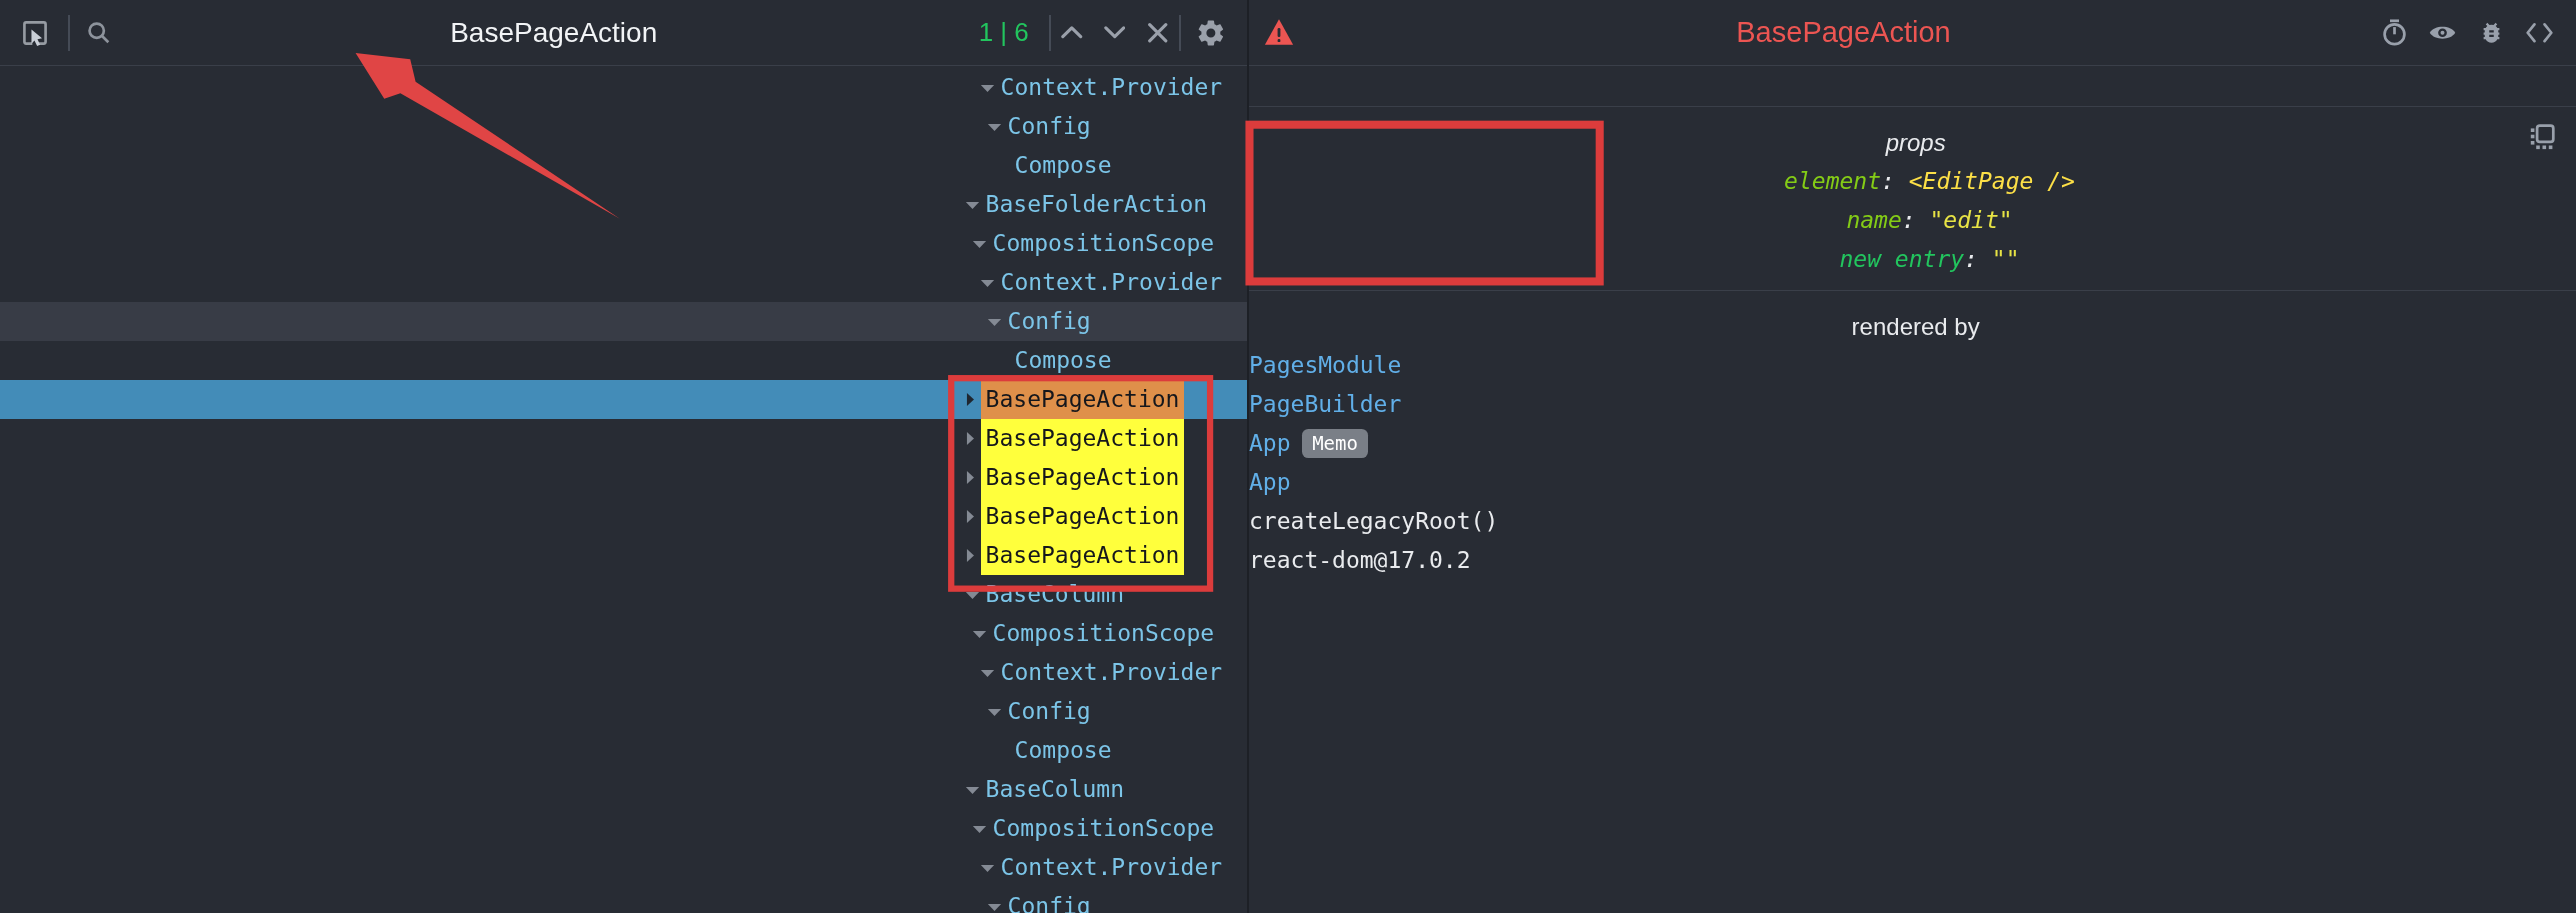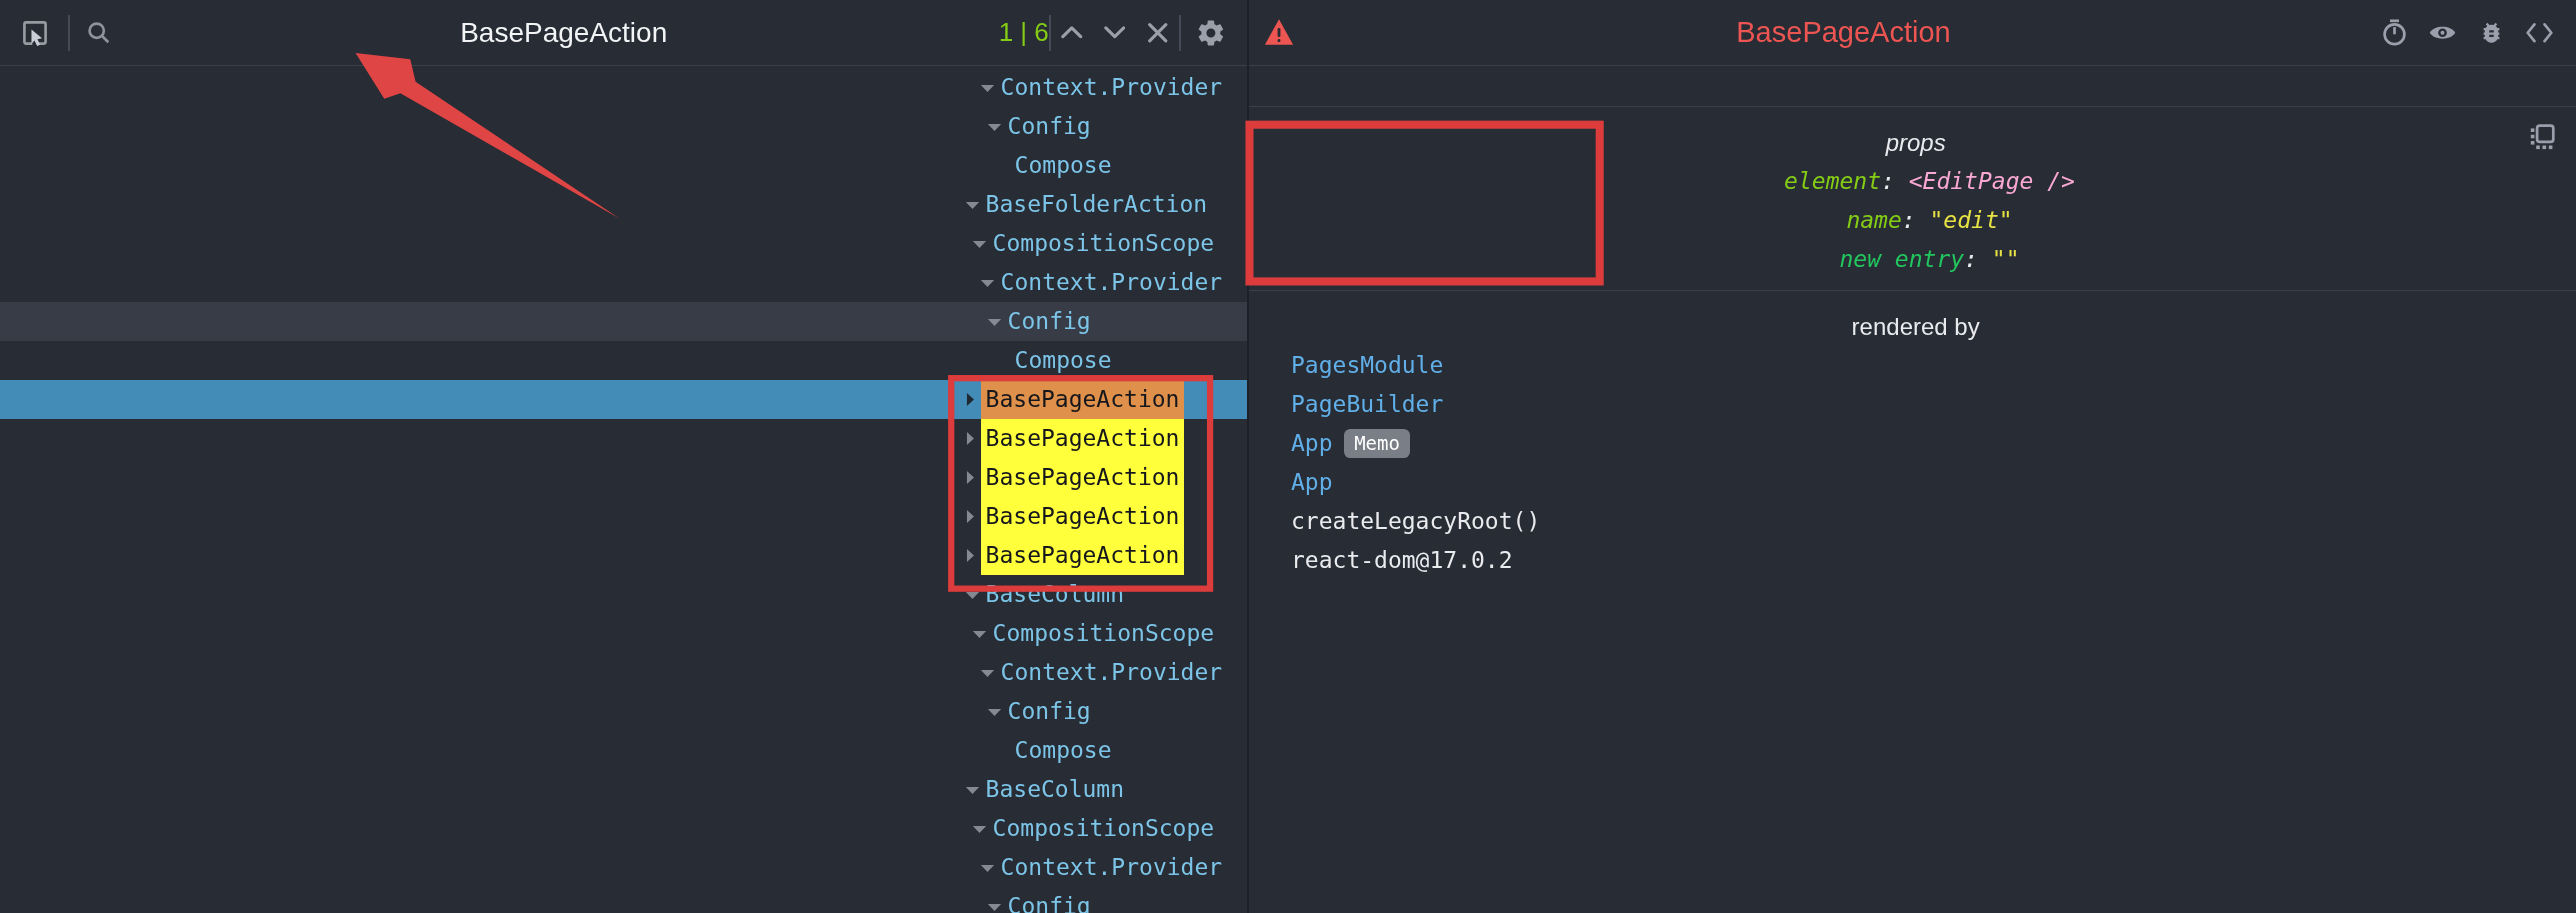--- a/index.html
+++ b/index.html
@@ -10,21 +10,21 @@
   
   #left-panel { position:absolute; left:0; top:0; width:1247px; height:914px; background:#282c34; }
   #toolbar { position:absolute; left:0; top:0; width:1247px; height:66px;
              border-bottom:1.8px solid #3a3f49; display:flex; align-items:center; }
   .tb-icon-btn { display:flex; align-items:center; justify-content:center; flex:0 0 auto; }
   .tb-div { width:1.8px; height:36px; background:#454b56; flex:0 0 auto; }
   #inspect-btn { width:30px; height:30px; margin:0 18px 0 20px; }
   #search-icon { width:25px; height:25px; margin:0 0 0 16px; }
   #search-input { flex:1 1 auto; margin-left:18px; font-size:28px; color:#f2f4f6;
                   white-space:nowrap; overflow:hidden; }
-  #result-count { color:#84cc16; font-size:26px; white-space:nowrap; }
+  #result-count { color:#22c55e; font-size:26px; margin-right:20px; white-space:nowrap; }
   .nav-btn { width:32px; height:32px; margin:0 5.4px; }
   #settings-btn { width:32px; height:32px; margin:0 20px 0 14.3px; }
 
   #tree { position:absolute; left:0; top:68px; width:1247px; height:846px; overflow:hidden;
           font-family:"DejaVu Sans Mono", monospace; font-size:23px; }
   .tree-row { height:39px; line-height:39px; white-space:nowrap; display:flex; align-items:center;
               color:#7cc5e8; overflow:hidden; }
   .tree-row.hovered { background:#383c46; }
   .tree-row.selected { background:#438cb8; }
   .chev { display:inline-flex; width:20.6px; flex:0 0 20.6px; align-items:center; }
@@ -46,27 +46,27 @@
 
   #breadcrumb-strip { height:41px; border-bottom:1.8px solid #3a3f49; }
 
   #props-section { position:relative; height:184px; border-bottom:1.8px solid #3a3f49;font-style:italic; }
   .section-heading { color:#e9ebee; font-size:24px; padding:21.5px 0 5.4px 6.3px; }
   .kv-row { font-family:"DejaVu Sans Mono", monospace; font-size:23px; line-height:39px;
             padding-left:34px; white-space:nowrap; }
   .kv-key { color:#84cc16; }
   .kv-key.muted { color:#22c55e; }
   .kv-colon { color:#e9ebee; }
-  .kv-val.element { color:#f9a8d4; }
+  .kv-val.element { color:#fde047; }
   .kv-val.string { color:#e7e345; }
   #copy-props-btn { position:absolute; top:16px; right:20px; width:27px; height:27px; }
 
   #owners-section { position:relative; }
   .owner-row { font-family:"DejaVu Sans Mono", monospace; font-size:23px; line-height:39px;
-               padding-left:42px; white-space:nowrap; display:flex; align-items:center; }
+               white-space:nowrap; display:flex; align-items:center; }
   .owner-row.component { color:#61afe8; }
   .owner-row.plain { color:#e9ebee; }
   .owner-badge { background:#7a7f87; color:#ffffff; font-size:19px; line-height:19px;
                  padding:5.4px 10px; border-radius:6.3px; margin-left:11.6px; display:inline-block; }
 
   
   #annotations { position:absolute; inset:0; pointer-events:none; z-index:50; }
 </style>
 </head>
 <body>

